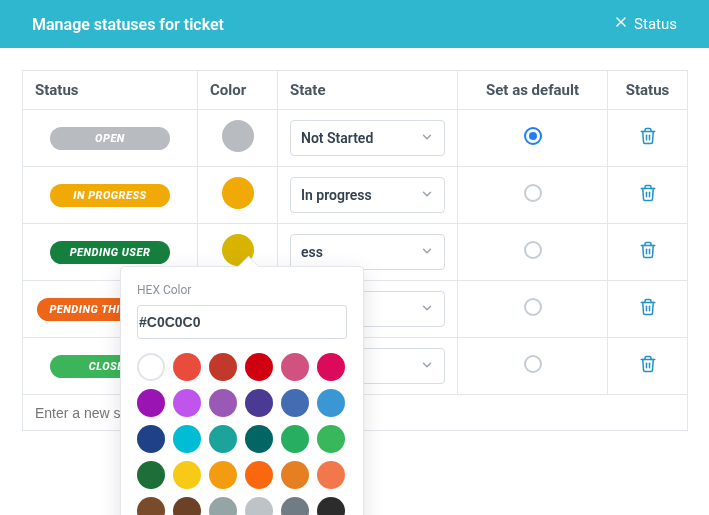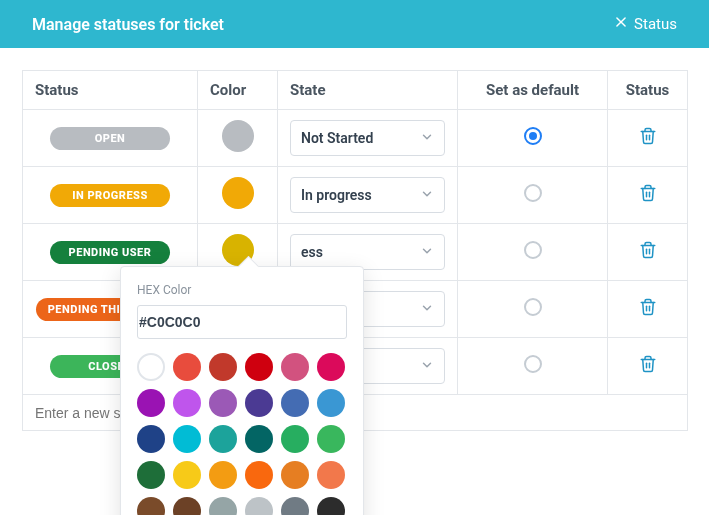--- a/index.html
+++ b/index.html
@@ -63,20 +63,21 @@
   .badge {
     display: inline-block;
     min-width: 120px;
     text-align: center;
     padding: 5px 12px;
     border-radius: 999px;
     color: #fff;
     font-size: 11px;
     font-weight: 800;
     letter-spacing: .5px;
+    font-style: italic;
   }
   .swatch {
     width: 32px; height: 32px;
     border-radius: 50%;
     display: inline-block;
   }
   td.center, th.center { text-align: center; }
 
   .state-select {
     border: 1px solid #d8dde3;

